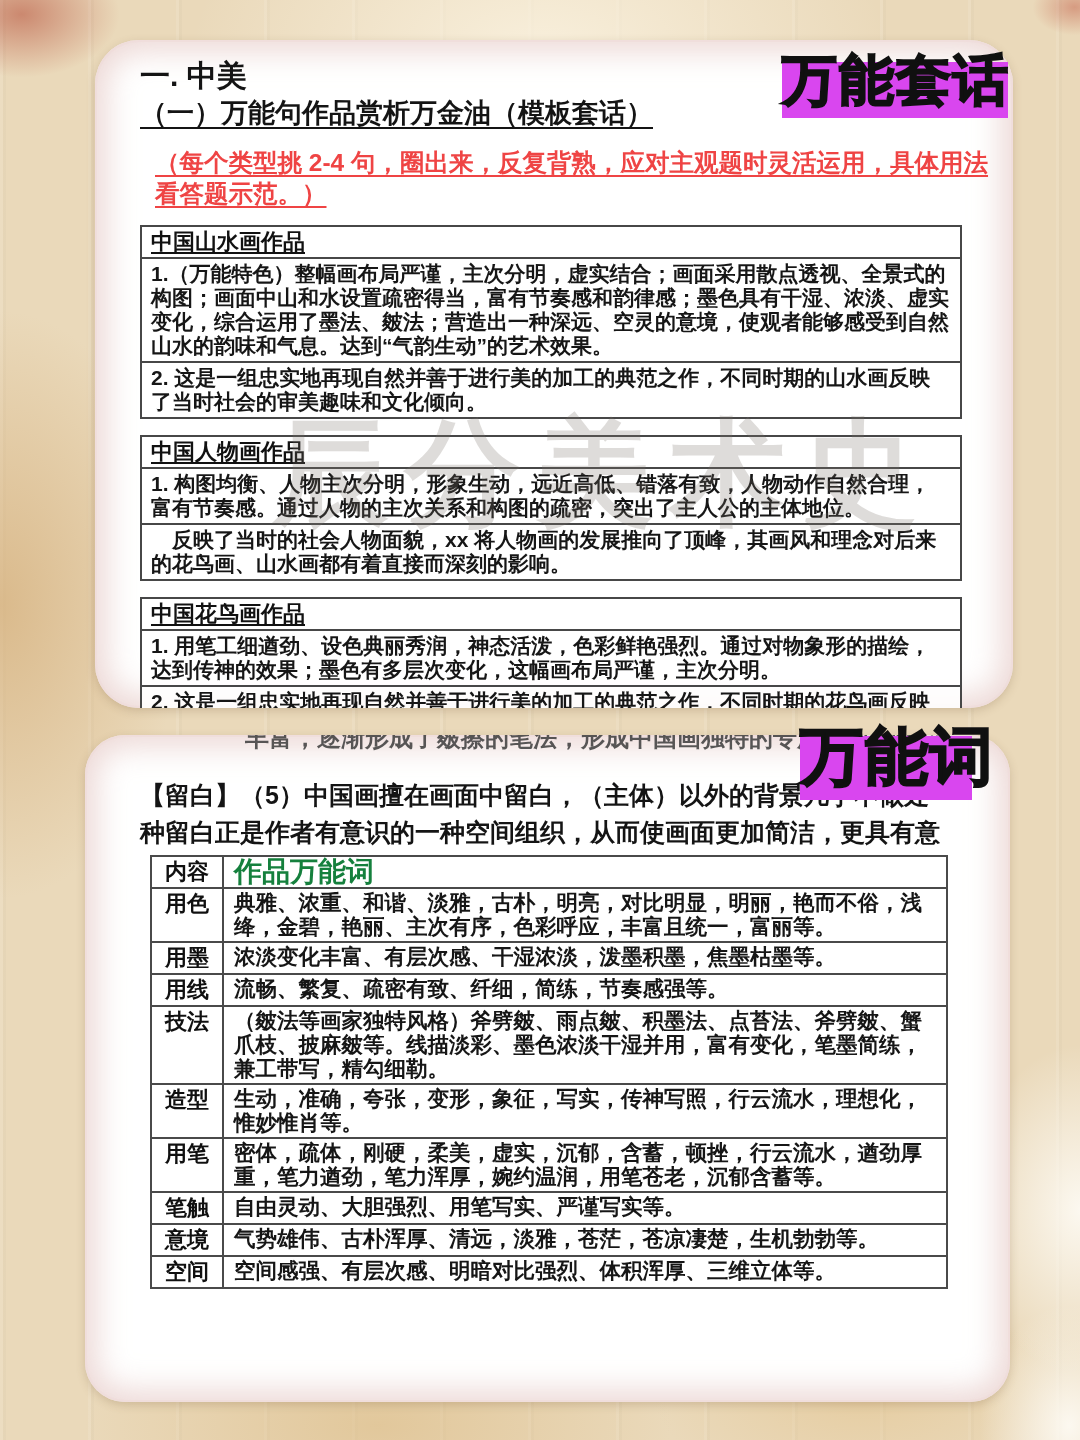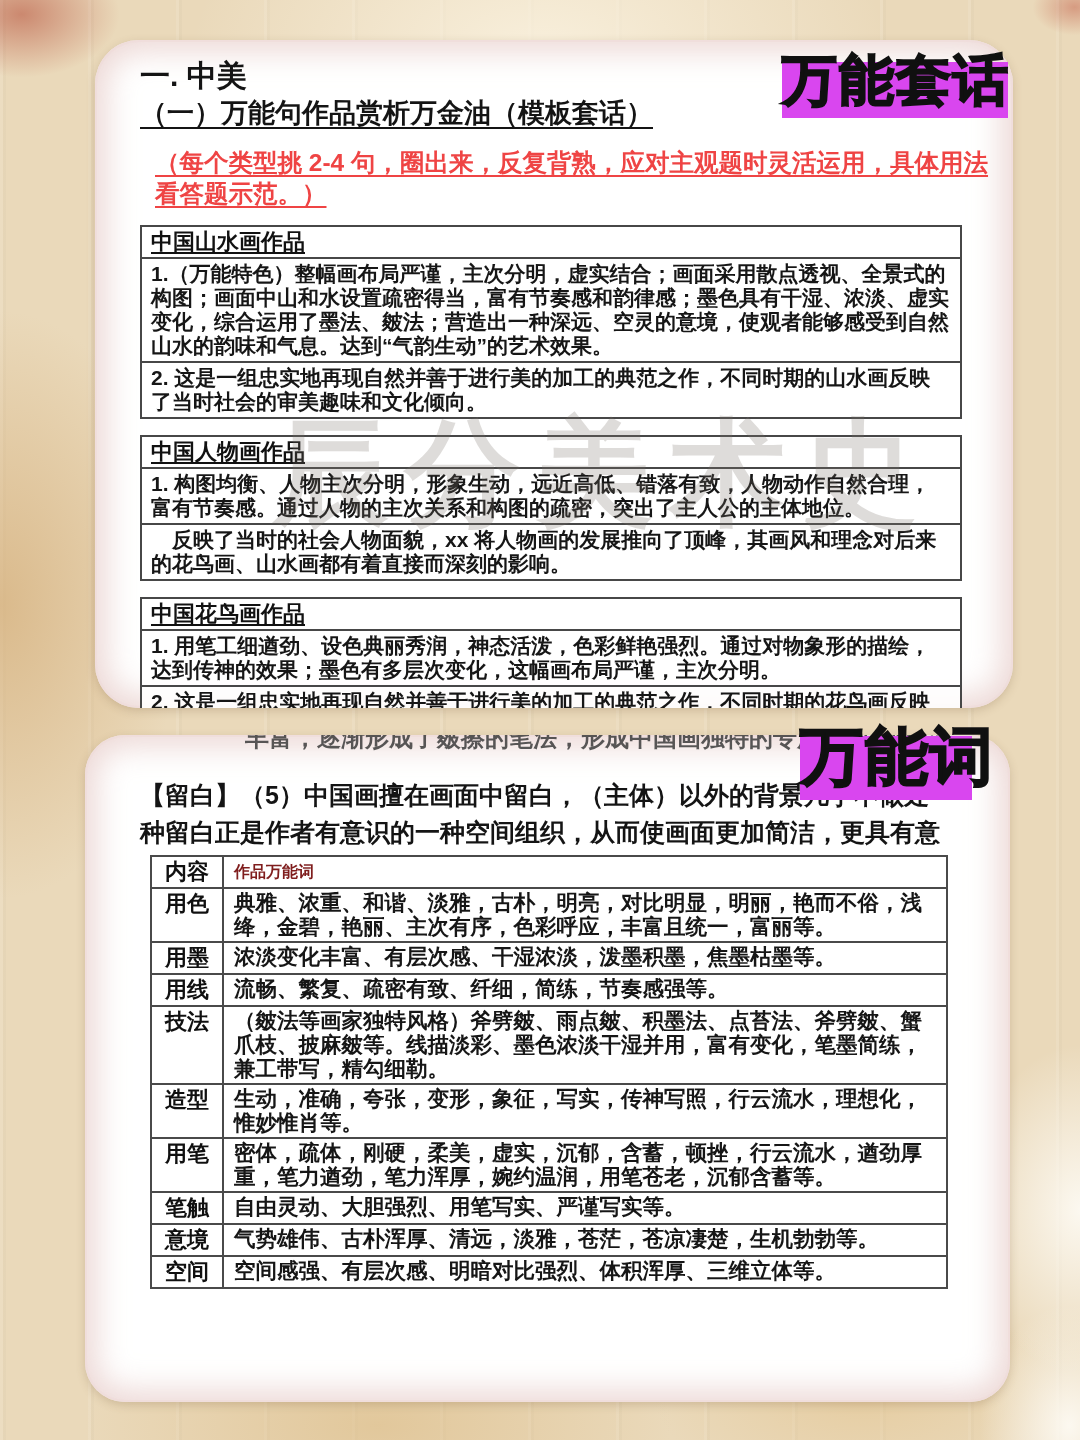--- a/index.html
+++ b/index.html
@@ -50,21 +50,21 @@
 
   .clip-top { position:absolute; left:50px; top:0; width:830px; height:26px; overflow:hidden; }
   .clip-top p { margin:-13px 0 0 0; font-size:24px; font-weight:600; color:#3c3c3c; opacity:0.85; filter:blur(0.4px); white-space:nowrap;text-align:right; }
 
   .liubai { position:absolute; left:55px; top:42px; width:860px; font-size:25px; font-weight:700; color:#141414; line-height:37px; margin:0; }
   .liubai div { white-space:nowrap; }
 
   table.word-table { position:absolute; left:65px; top:120px; width:798px; border-collapse:collapse; background:#fff; }
   table.word-table th, table.word-table td { border:2px solid #4a4a4a; vertical-align:top; }
   th.term-h, td.term { width:70px; text-align:center; font-size:22px; font-weight:700; color:#101010; padding:2px 0; line-height:26px; }
-  th.words-h { text-align:left; font-size:16px; font-weight:700; color:#7f1d1d; padding:2px 10px; line-height:26px; }
+  th.words-h { text-align:left; font-size:28px; font-weight:700; color:#15803d; padding:2px 10px; line-height:26px; }
   td.words { font-size:21.5px; font-weight:600; color:#161616; padding:2px 10px; line-height:24px; }
 </style>
 </head>
 <body>
 
 <div class="card card1">
   <p class="h1">一. 中美</p>
   <p class="h2">（一）万能句作品赏析万金油（模板套话）</p>
   <p class="note">（每个类型挑 2-4 句，圈出来，反复背熟，应对主观题时灵活运用，具体用法看答题示范。）</p>
 

